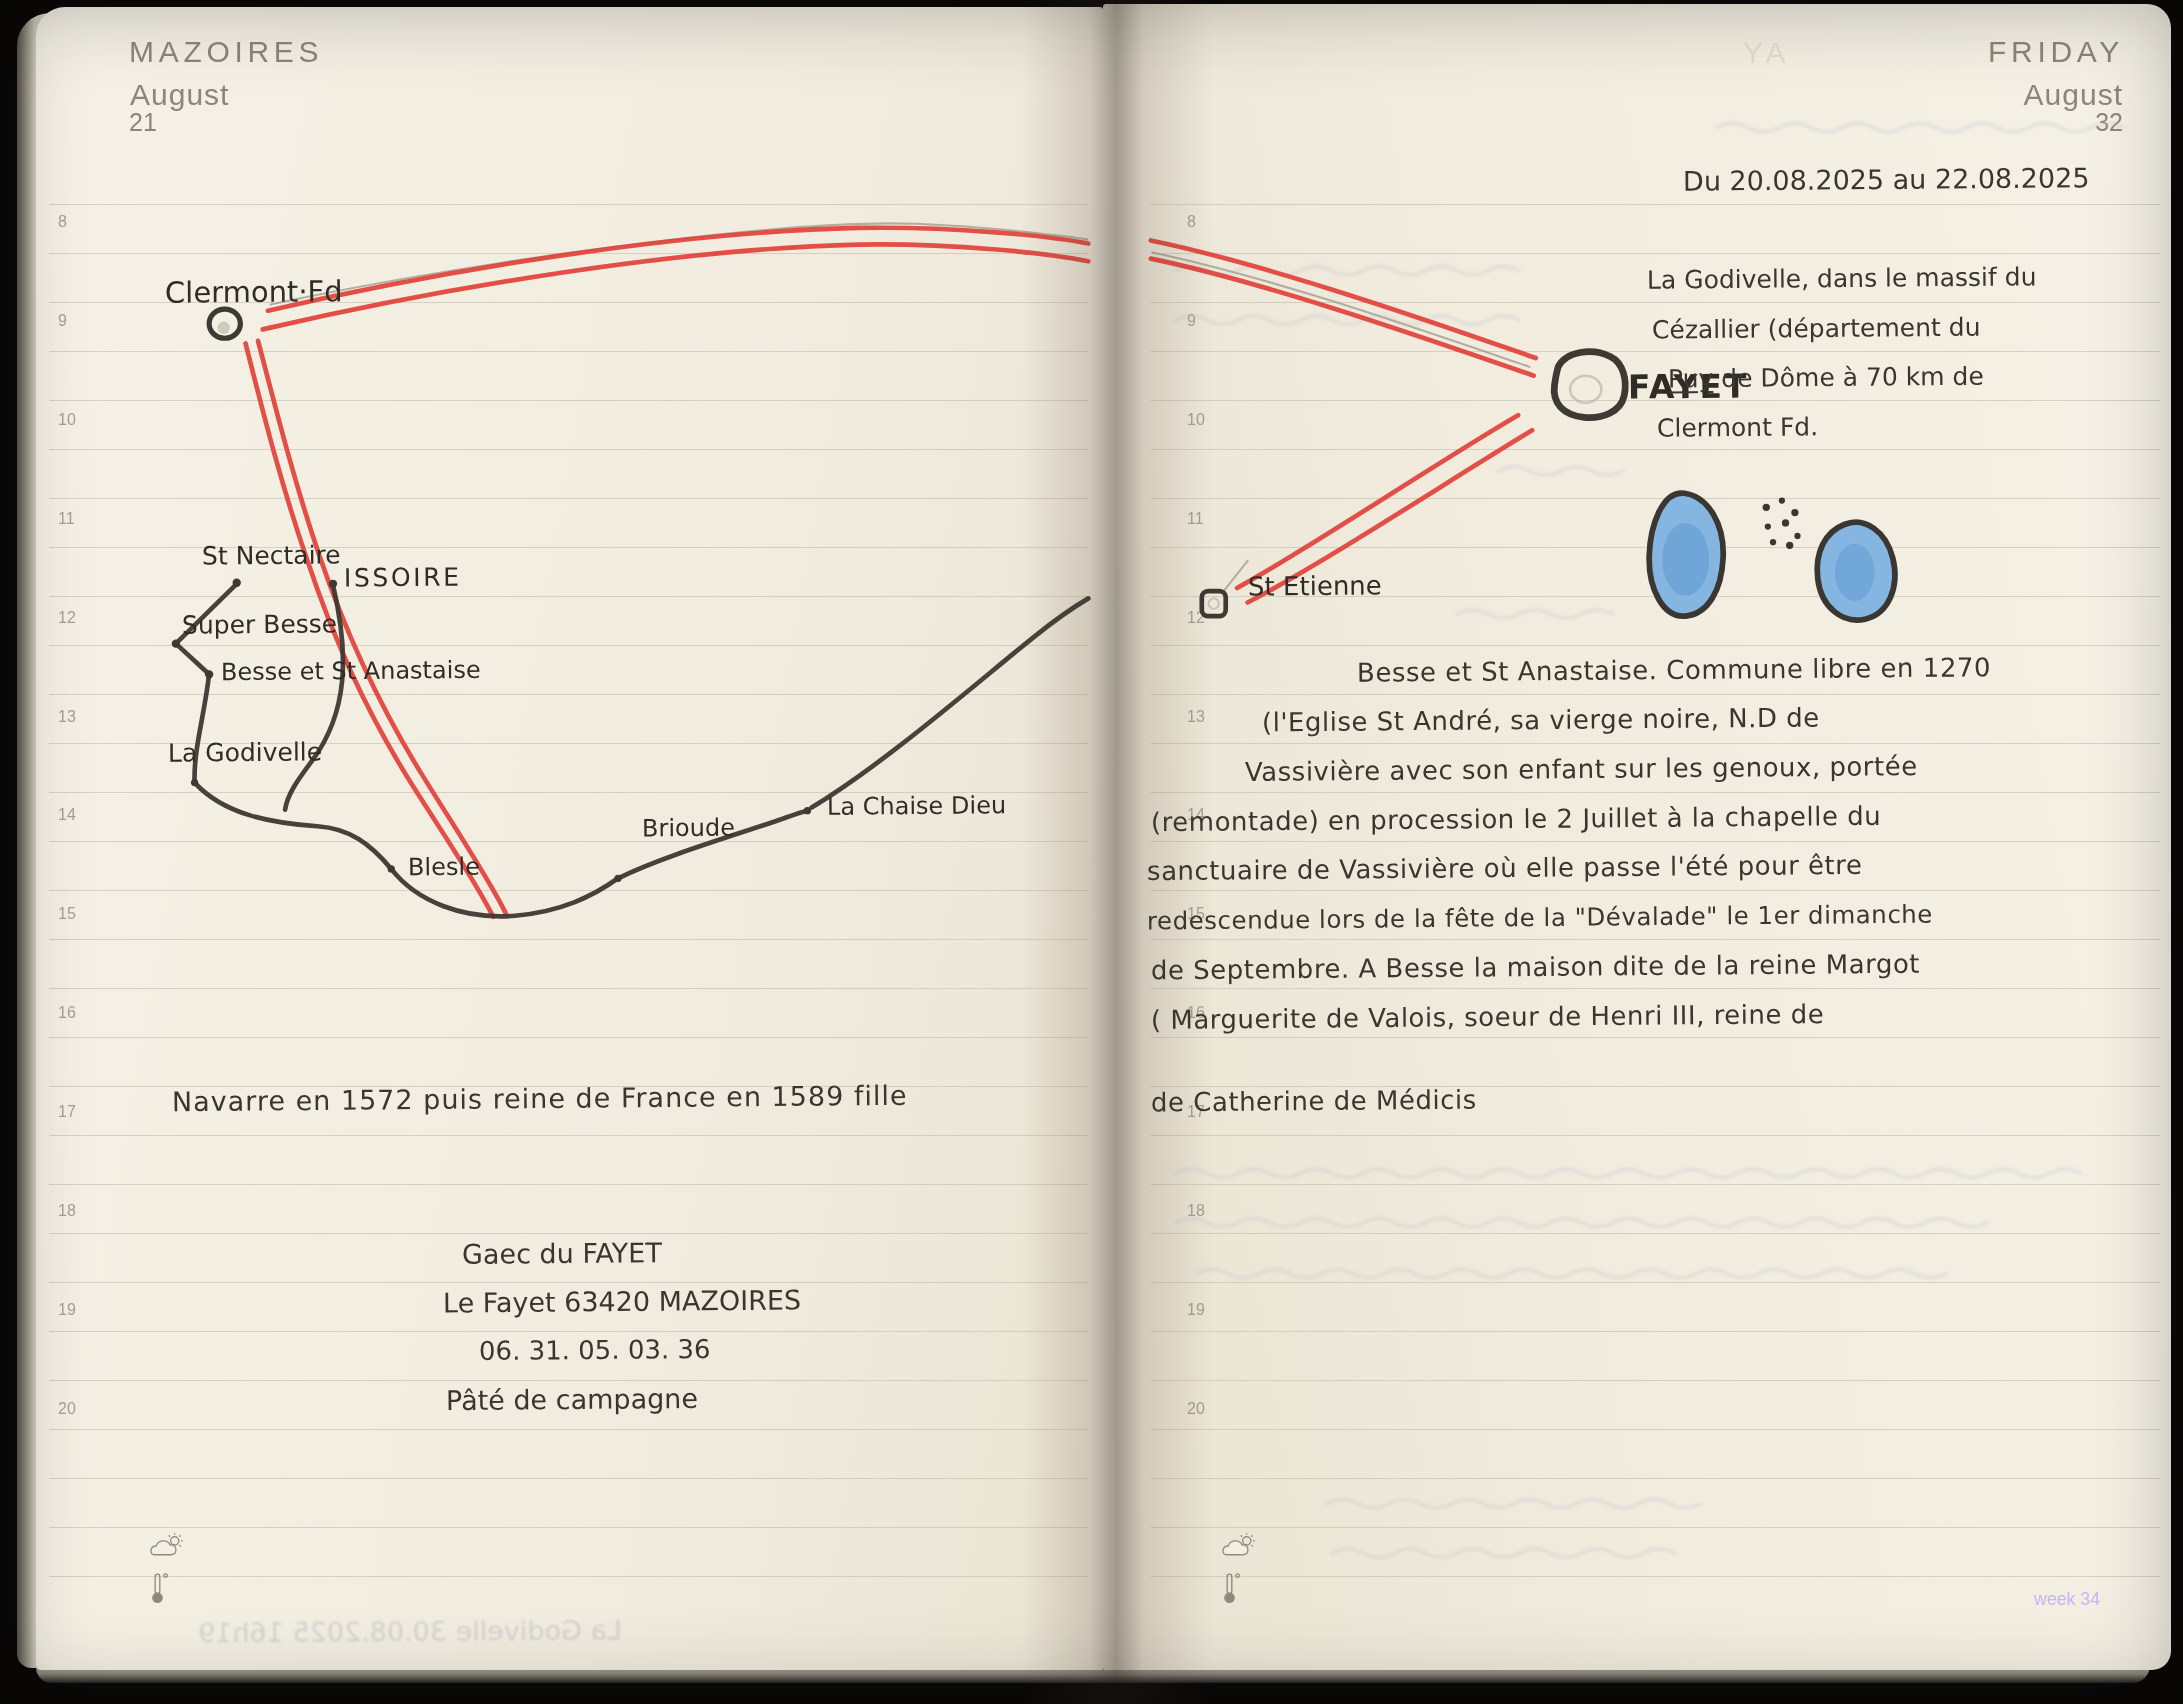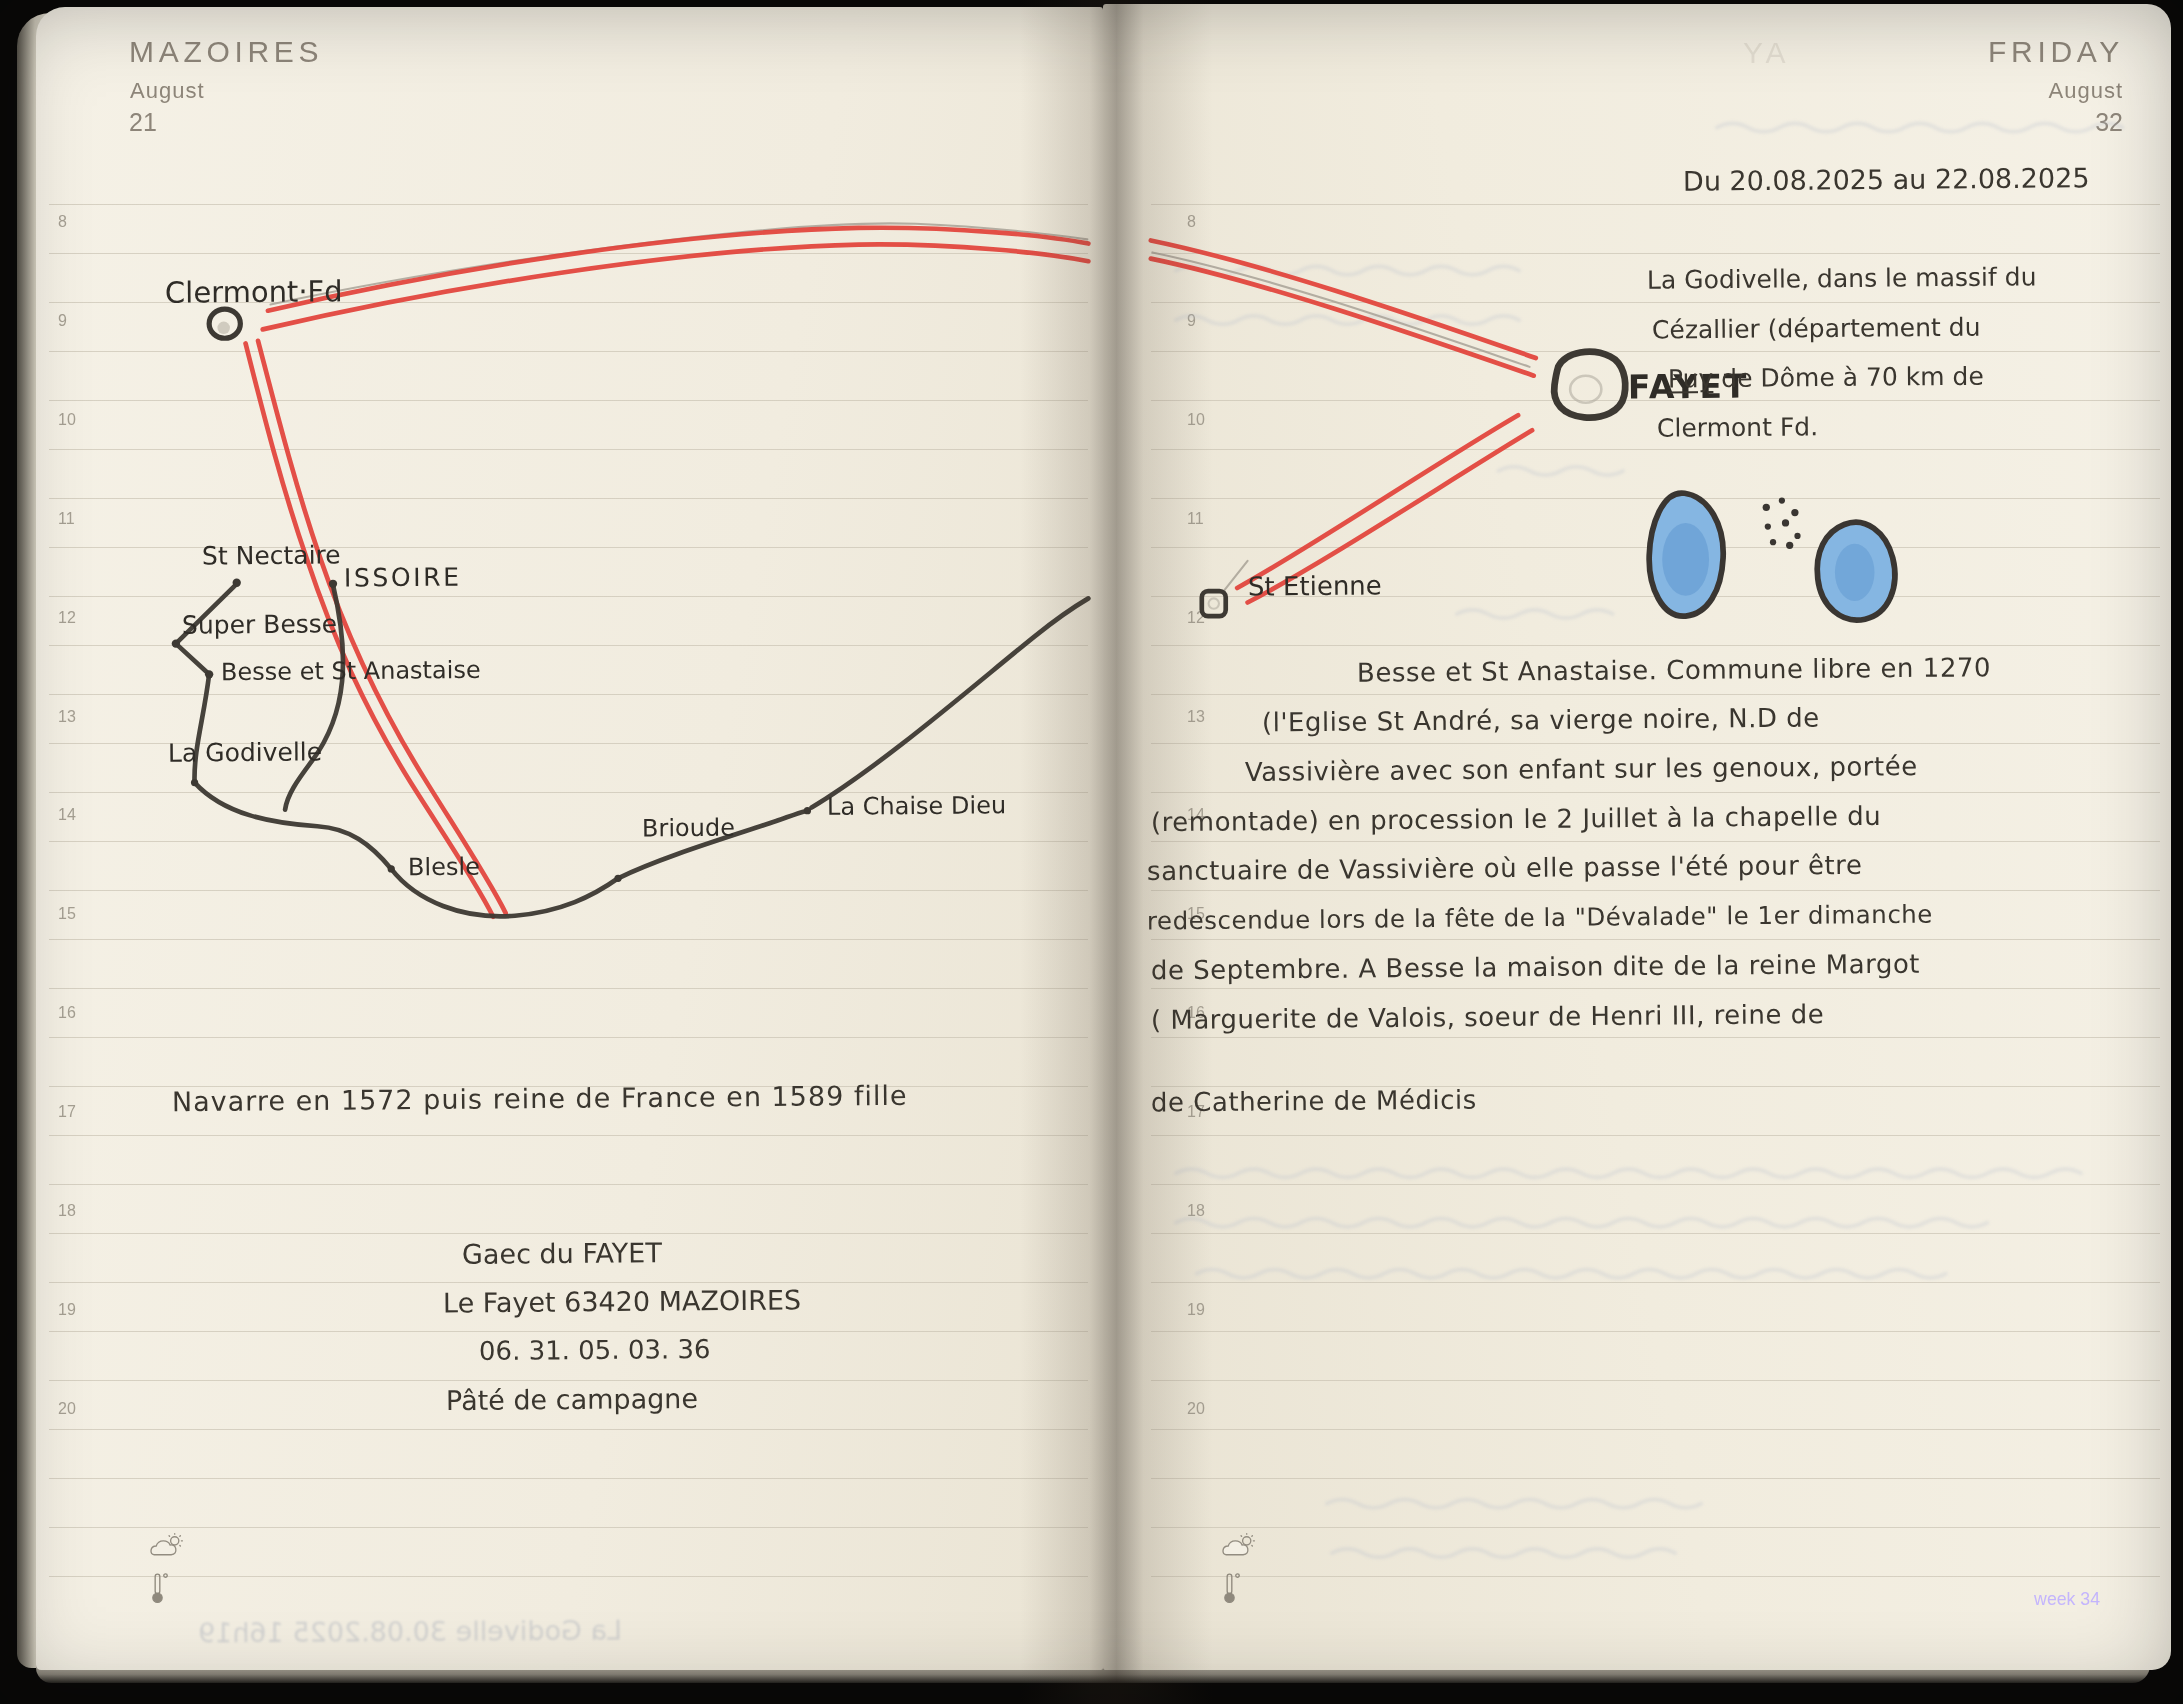--- a/index.html
+++ b/index.html
@@ -21,21 +21,21 @@
     background:repeating-linear-gradient(to bottom,#c7c0b0 0 1px,transparent 1px 49px);}
   .rules-left{left:49px;width:1039px;}
   .rules-right{left:1151px;width:1009px;}
   .gutter-shade{position:absolute;left:1020px;top:0;width:193px;height:1704px;pointer-events:none;
     background:linear-gradient(90deg,rgba(70,58,44,0) 0%,rgba(70,58,44,.17) 36%,rgba(40,32,24,.38) 50%,rgba(70,58,44,.15) 64%,rgba(70,58,44,0) 100%);}
   .photo::after{content:'';position:absolute;inset:0;pointer-events:none;
     box-shadow:inset 0 0 88px rgba(0,0,0,.30);}
   
   .print{position:absolute;color:#8d8579;font-family:"Liberation Sans",sans-serif;white-space:nowrap;}
   .day-name{font-size:30px;letter-spacing:4.7px;}
-  .month-name{font-size:22px;letter-spacing:1px;}
+  .month-name{font-size:30px;letter-spacing:1px;}
   .date-num{font-size:25px;}
   .hours-col{position:absolute;top:0;width:42px;height:100%;pointer-events:none;}
   .hour-num{position:absolute;left:0;font-size:16px;color:#a59f92;font-family:"Liberation Sans",sans-serif;}
   .week-label{font-size:17.7px;color:#c4b5fd;}
   .ghost-print{opacity:.16;}
   
   .hw{position:absolute;font-family:"DejaVu Sans",sans-serif;color:#3a362f;white-space:nowrap;
       transform:rotate(-0.5deg);}
   .marker{color:#2f2c27;}
   .para{font-size:26px;letter-spacing:0.5px;}

